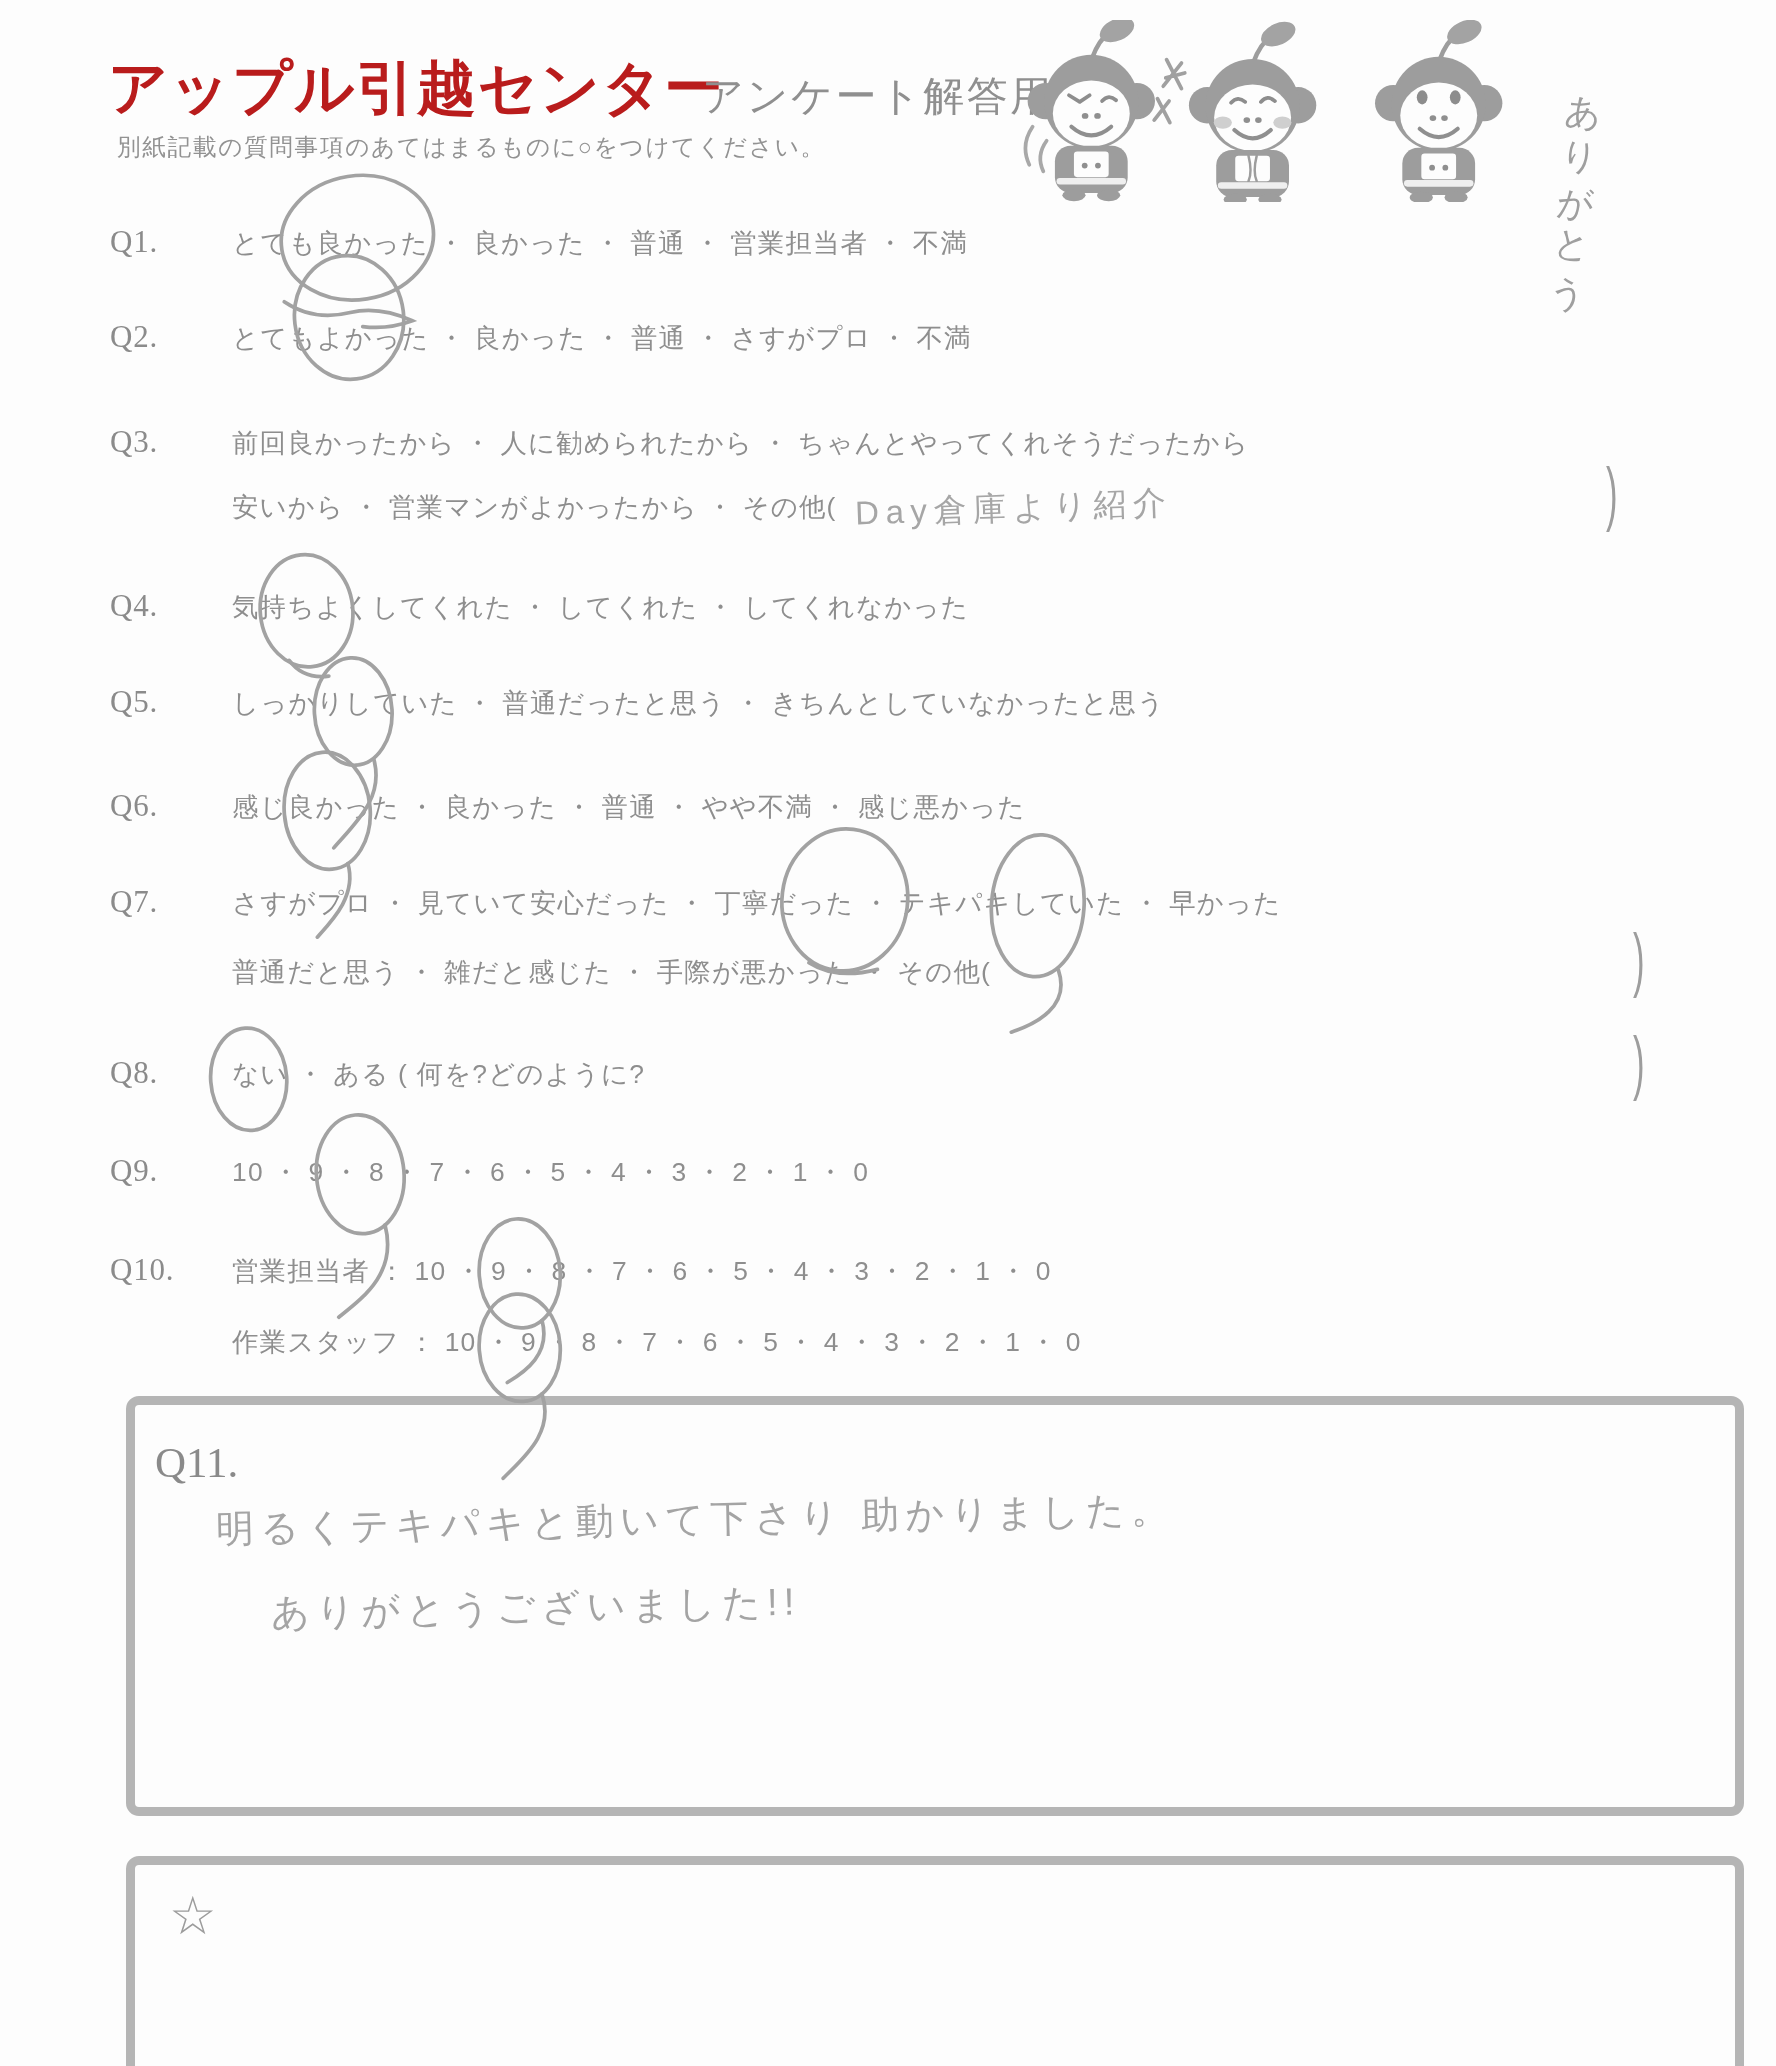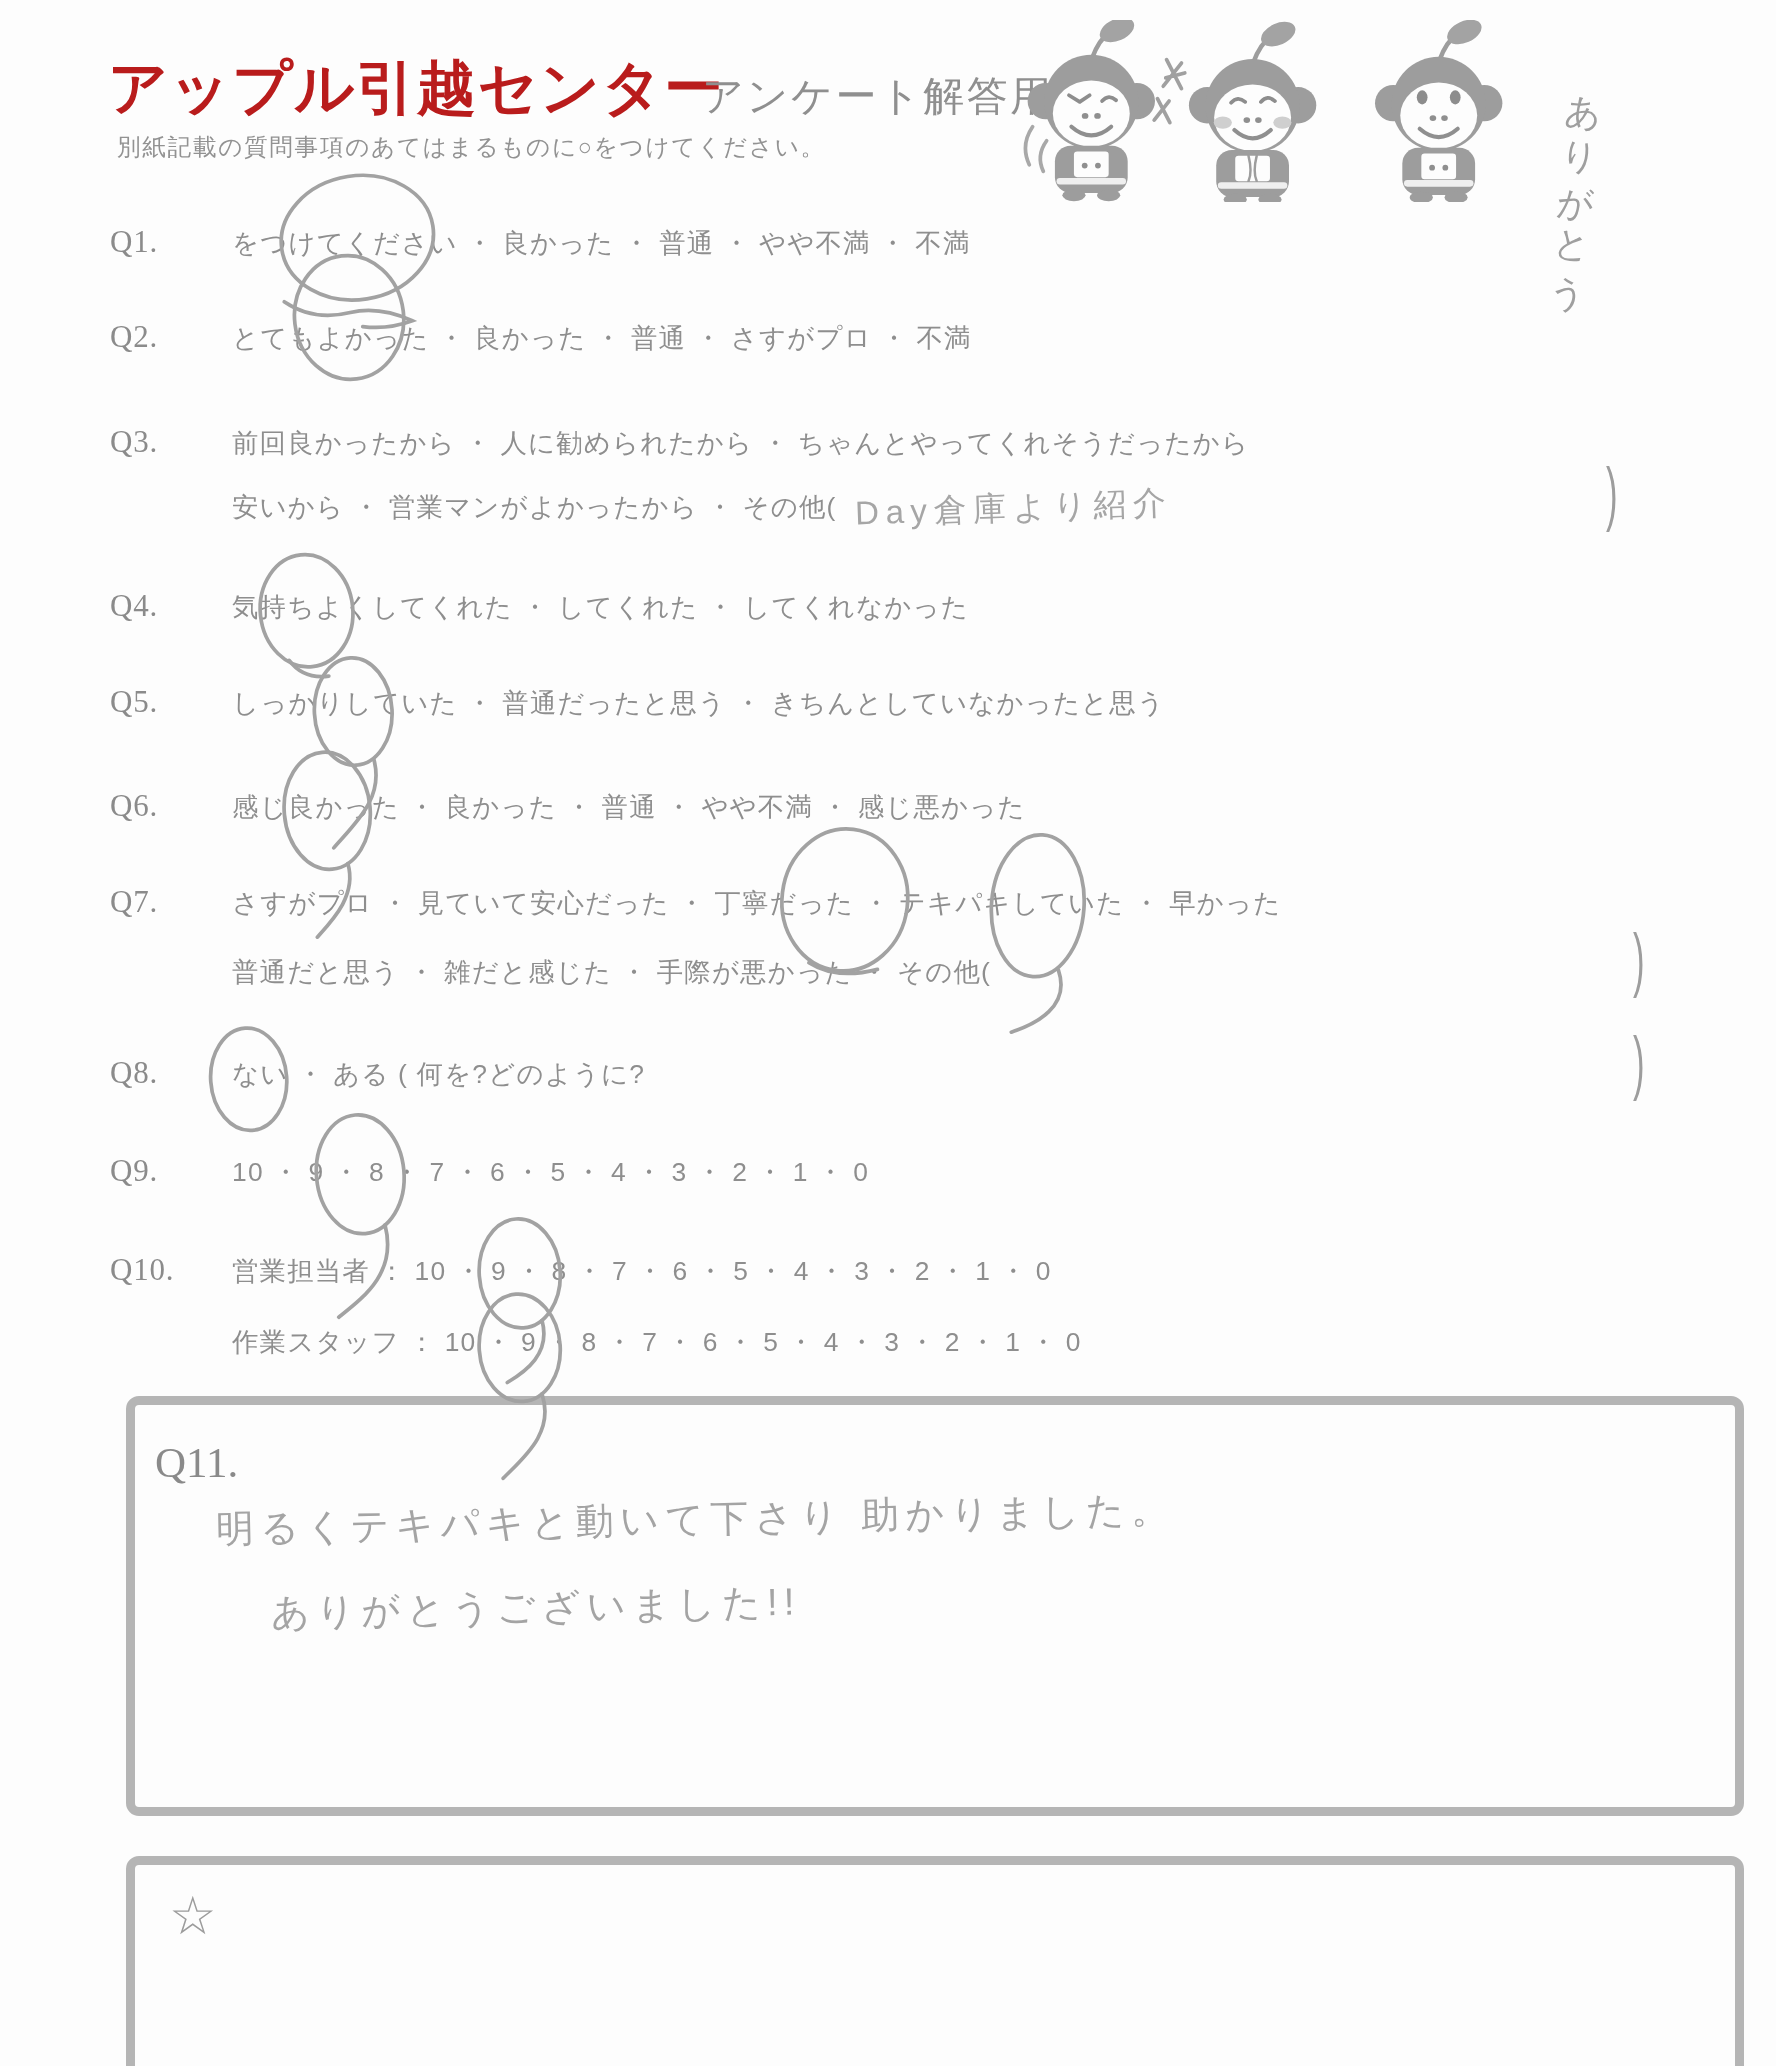--- a/index.html
+++ b/index.html
@@ -139,21 +139,21 @@
         <rect x="-84" y="382" width="168" height="16" rx="8" fill="#efefef"></rect>
         <ellipse cx="-42" cy="424" rx="28" ry="14" fill="#9d9d9d"></ellipse>
         <ellipse cx="42" cy="424" rx="28" ry="14" fill="#9d9d9d"></ellipse>
       </g>
     </g>
   </svg>
   <div class="thanks-vertical">ありがとう</div>
 
   <div class="qrow" style="top:224px">
     <span class="qlabel">Q1.</span>
-    <span class="qtext">をつけてください ・ 良かった ・ 普通 ・ やや不満 ・ 不満</span>
+    <span class="qtext">とても良かった ・ 良かった ・ 普通 ・ 営業担当者 ・ 不満</span>
   </div>
   <div class="qrow" style="top:319px">
     <span class="qlabel">Q2.</span>
     <span class="qtext">とてもよかった ・ 良かった ・ 普通 ・ さすがプロ ・ 不満</span>
   </div>
   <div class="qrow" style="top:424px">
     <span class="qlabel">Q3.</span>
     <span class="qtext">前回良かったから ・ 人に勧められたから ・ ちゃんとやってくれそうだったから</span>
   </div>
   <div class="qrow" style="top:488px">

